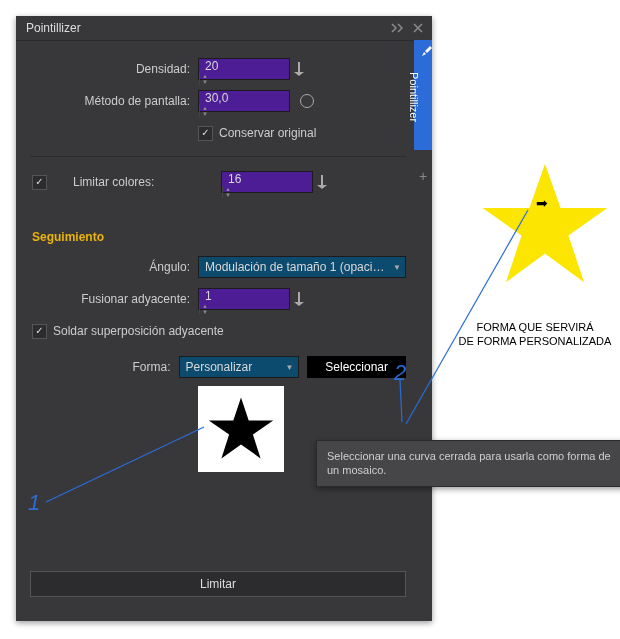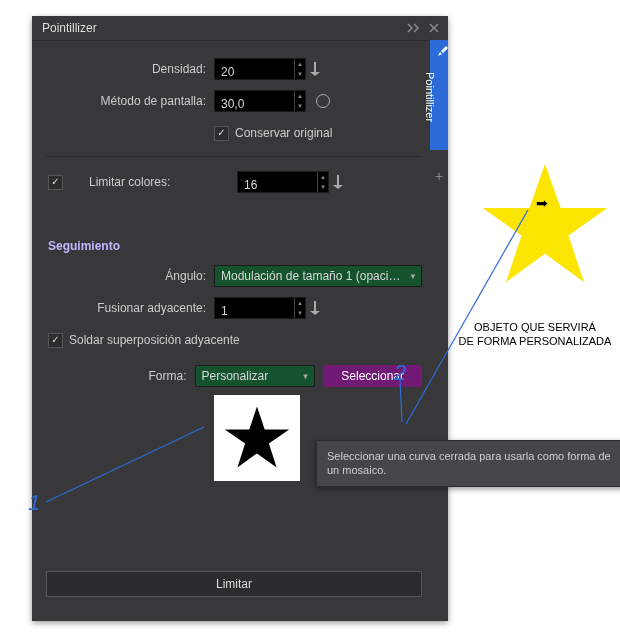--- a/index.html
+++ b/index.html
@@ -9,21 +9,21 @@
     height: 639px;
     background: #fff;
     font-family: "Segoe UI", Arial, sans-serif;
     font-size: 12px;
     color: #ccc;
     position: relative;
     overflow: hidden;
   }
   .panel {
     position: absolute;
-    left: 32px;
+    left: 16px;
     top: 16px;
     width: 416px;
     height: 605px;
     background: #38383b;
     box-shadow: 0 2px 6px rgba(0,0,0,0.4);
   }
   .titlebar {
     height: 24px;
     display: flex;
     align-items: center;
@@ -97,25 +97,26 @@
     margin-bottom: 6px;
   }
   .label {
     width: 160px;
     text-align: right;
     padding-right: 8px;
     color: #ccc;
   }
   .num-field {
     display: flex;
-    align-items: flex-end;
+    align-items: flex-start;
     width: 90px;
     height: 20px;
-    background: #000000;
+    background: #4c1d95;
     border: 1px solid #1b1b1c;
+    flex-direction: column;
   }
   .num-field input {
     flex: 1;
     min-width: 0;
     background: transparent;
     border: none;
     color: #d8d8d8;
     font-size: 12px;
     padding: 0 6px;
     outline: none;
@@ -155,42 +156,42 @@
     color:#ddd;
     font-size:10px;
     line-height:1;
   }
   .hr {
     height:0;
     border-top: 1px solid #2b2b2d;
     margin: 10px 0 12px 0;
   }
   .section-title {
-    color:#c4b5fd;
+    color:#eab308;
     font-weight: 600;
-    margin: 20px 0 10px 2px;
+    margin: 11px 0 10px 2px;
   }
   .dropdown {
     flex:1;
     height: 20px;
-    background: #14532d;
+    background: #0c4a6e;
     border: 1px solid #1b1b1c;
     display:flex;
     align-items:center;
     padding: 0 4px 0 6px;
     color:#d8d8d8;
     min-width: 0;
   }
   .dropdown .dd-text { flex:1; overflow:hidden; white-space:nowrap; text-overflow:ellipsis; }
   .dropdown .dd-caret { font-size:8px; color:#aaa; margin-left:4px; }
   .dd-narrow { flex: 0 0 108px; }
   .btn {
     height: 22px;
     padding: 0 18px;
-    background: #701a75;
+    background: #000000;
     color: #fff;
     display:inline-flex;
     align-items:center;
     justify-content:center;
     border: none;
     font-size:12px;
     font-family: inherit;
   }
   .shape-preview {
     width: 86px;
@@ -414,21 +415,21 @@
 </div>
 
 <div class="yellow-star">
   <svg width="130" height="130" viewBox="0 0 100 100">
     <polygon points="50,3 62,37 98,37 68,58 80,94 50,72 20,94 32,58 2,37 38,37" fill="#fce500"></polygon>
   </svg>
 </div>
 <div class="arrow-cursor">➡</div>
 
 <div class="caption">
-  <span>OBJETO QUE SERVIRÁ</span><br>
+  <span>FORMA QUE SERVIRÁ</span><br>
   <span>DE FORMA PERSONALIZADA</span>
 </div>
 
 <svg class="anno-lines">
   <line x1="46" y1="502" x2="204" y2="427" stroke="#2b6cd8" stroke-width="1.2"></line>
   <line x1="400" y1="380" x2="402" y2="422" stroke="#2b6cd8" stroke-width="1.2"></line>
   <line x1="406" y1="424" x2="528" y2="210" stroke="#2b6cd8" stroke-width="1.2"></line>
 </svg>
 <div class="anno-num" style="left:28px; top:490px;">1</div>
 <div class="anno-num" style="left:394px; top:360px;">2</div>

